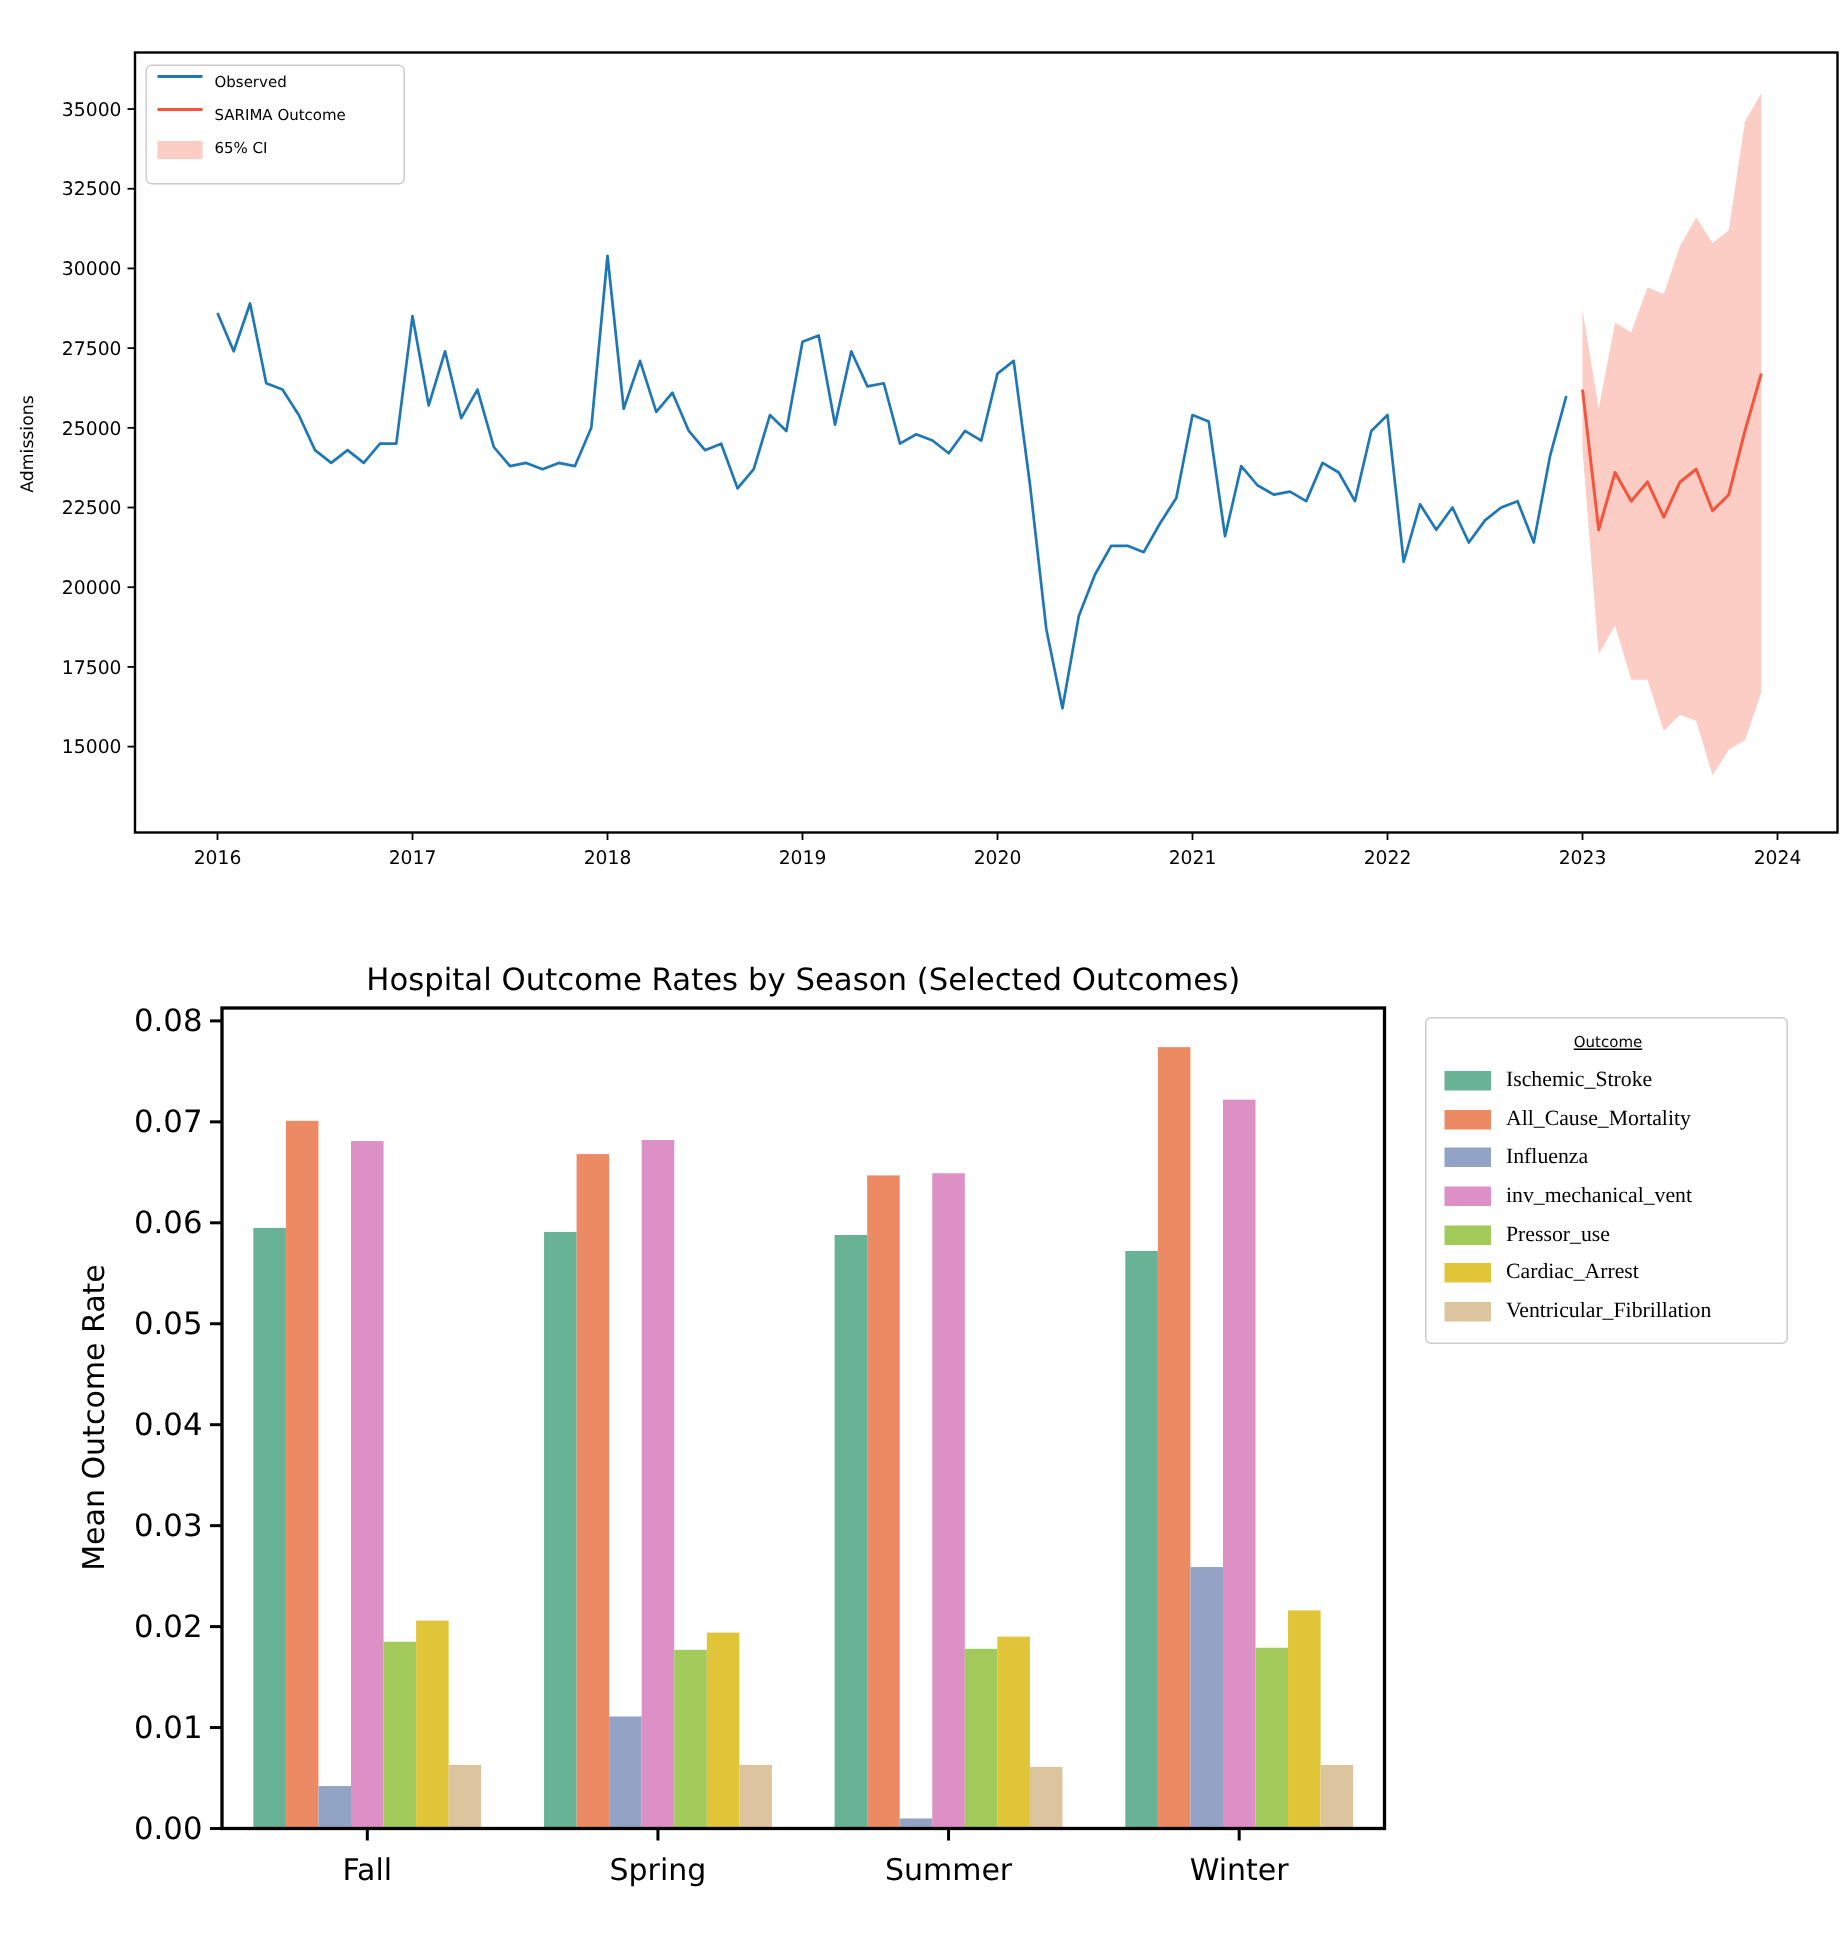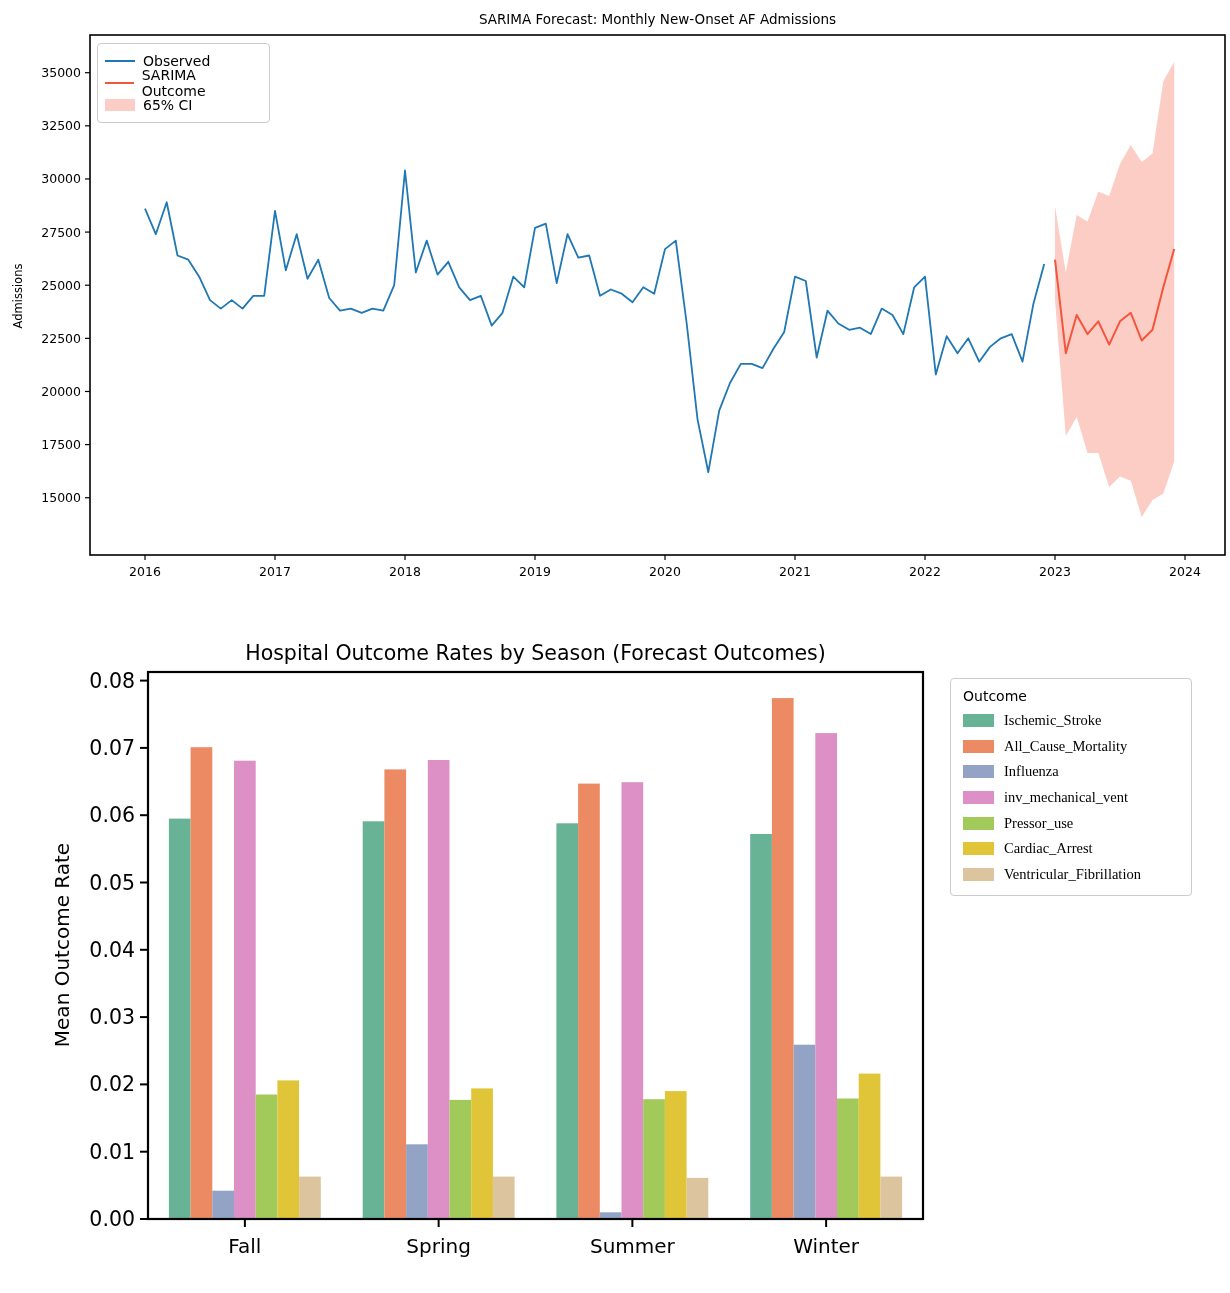--- a/index.html
+++ b/index.html
@@ -10,25 +10,25 @@
   svg{position:absolute;left:0;top:0;display:block;}
   .lbl{position:absolute;white-space:nowrap;}
   .title-top{left:90px;top:11px;width:1135px;text-align:center;font-size:13.5px;}
   .xlabel-top{left:90px;top:584px;width:1135px;text-align:center;font-size:12px;}
   .ylabel-top{left:-42px;top:289px;width:120px;text-align:center;font-size:11.5px;transform:rotate(-90deg);}
   .title-bottom{left:118px;top:21px;width:835px;text-align:center;font-size:20.5px;}
   .xlabel-bottom{left:148px;top:640px;width:775px;text-align:center;font-size:20px;}
   .ylabel-bottom{left:-88px;top:313px;width:300px;text-align:center;font-size:20px;transform:rotate(-90deg);}
   .legend{position:absolute;background:#fff;border:1px solid #cccccc;border-radius:4px;box-sizing:border-box;}
   .legend-top{left:97px;top:43px;width:173px;padding:6px 10px 6px 7px;}
-  .legend-top .row{display:flex;align-items:center;height:22px;font-size:14px;}
+  .legend-top .row{display:flex;height:22px;font-size:10px;}
   .legend-top .sw-line{width:30px;height:0;border-top-width:2px;border-top-style:solid;margin-right:8px;}
   .legend-top .sw-rect{width:30px;height:12px;margin-right:8px;}
   .legend-bottom{left:950px;top:58px;width:242px;padding:5px 10px 8px 12px;}
-  .legend-bottom .lg-title{font-size:14px;height:24px;line-height:24px;}
+  .legend-bottom .lg-title{text-align:center;font-size:10px;height:24px;line-height:24px;text-decoration:underline;}
   .legend-bottom .row{display:flex;align-items:center;height:25.6px;font-size:14.5px;font-family:Liberation Serif, serif;}
   .legend-bottom .sw-rect{width:31px;height:13px;margin-right:10px;flex:0 0 31px;}
 </style>
 </head>
 <body>
 
 <div class="chart chart-top">
   <svg id="svg-top" width="1230" height="620">
       <polygon points="1055.0,206.6 1065.8,272.5 1076.7,215.1 1087.5,221.5 1098.3,191.7 1109.2,196.0 1120.0,164.1 1130.8,145.0 1141.7,162.0 1152.5,153.5 1163.3,81.2 1174.2,62.1 1174.2,461.6 1163.3,493.5 1152.5,499.9 1141.7,516.9 1130.8,480.7 1120.0,476.5 1109.2,487.1 1098.3,453.1 1087.5,453.1 1076.7,417.0 1065.8,436.1 1055.0,300.1" fill="#fccdc5" stroke="none"></polygon>
       <path d="M145.0 208.7 L155.8 234.2 L166.7 202.3 L177.5 255.5 L188.3 259.7 L199.2 276.7 L210.0 300.1 L220.8 308.6 L231.7 300.1 L242.5 308.6 L253.3 295.8 L264.2 295.8 L275.0 210.8 L285.8 270.3 L296.7 234.2 L307.5 278.8 L318.3 259.7 L329.2 298.0 L340.0 310.7 L350.8 308.6 L361.7 312.8 L372.5 308.6 L383.3 310.7 L394.2 285.2 L405.0 170.5 L415.8 272.5 L426.7 240.6 L437.5 274.6 L448.3 261.8 L459.2 287.3 L470.0 300.1 L480.8 295.8 L491.7 325.6 L502.5 312.8 L513.3 276.7 L524.2 287.3 L535.0 227.8 L545.8 223.6 L556.7 283.1 L567.5 234.2 L578.3 257.6 L589.2 255.5 L600.0 295.8 L610.8 289.5 L621.7 293.7 L632.5 302.2 L643.3 287.3 L654.2 293.7 L665.0 249.1 L675.8 240.6 L686.7 323.5 L697.5 419.1 L708.3 472.2 L719.2 410.6 L730.0 383.0 L740.8 363.9 L751.7 363.9 L762.5 368.1 L773.3 349.0 L784.2 332.0 L795.0 276.7 L805.8 281.0 L816.7 357.5 L827.5 310.7 L838.3 323.5 L849.2 329.8 L860.0 327.7 L870.8 334.1 L881.7 308.6 L892.5 315.0 L903.3 334.1 L914.2 287.3 L925.0 276.7 L935.8 374.5 L946.7 336.2 L957.5 353.2 L968.3 338.3 L979.2 361.7 L990.0 346.9 L1000.8 338.3 L1011.7 334.1 L1022.5 361.7 L1033.3 304.3 L1044.2 264.0" fill="none" stroke="#1f77b4" stroke-width="1.8" stroke-linejoin="round"></path>
@@ -64,21 +64,20 @@
       <text x="665" y="576" text-anchor="middle" font-size="12.5px" fill="#000">2020</text>
       <line x1="795" y1="555" x2="795" y2="560" stroke="#000" stroke-width="1.2"></line>
       <text x="795" y="576" text-anchor="middle" font-size="12.5px" fill="#000">2021</text>
       <line x1="925" y1="555" x2="925" y2="560" stroke="#000" stroke-width="1.2"></line>
       <text x="925" y="576" text-anchor="middle" font-size="12.5px" fill="#000">2022</text>
       <line x1="1055" y1="555" x2="1055" y2="560" stroke="#000" stroke-width="1.2"></line>
       <text x="1055" y="576" text-anchor="middle" font-size="12.5px" fill="#000">2023</text>
       <line x1="1185" y1="555" x2="1185" y2="560" stroke="#000" stroke-width="1.2"></line>
       <text x="1185" y="576" text-anchor="middle" font-size="12.5px" fill="#000">2024</text>
     </svg>
-  <div class="lbl title-top">SARIMA Forecast: Monthly New-Onset AF Admissions</div>
   <div class="lbl ylabel-top">Admissions</div>
   <div class="legend legend-top" id="legend-top">
       <div class="row">
         <span class="sw-line" style="border-top-color: rgb(31, 119, 180);"></span>
         <span>Observed</span>
       </div>
       <div class="row">
         <span class="sw-line" style="border-top-color: rgb(244, 85, 60);"></span>
         <span>SARIMA Outcome</span>
       </div>
@@ -140,21 +139,21 @@
       <text x="135" y="67.60000000000002" text-anchor="end" font-size="20.5px" fill="#000">0.08</text>
       <line x1="244.875" y1="599" x2="244.875" y2="607" stroke="#000" stroke-width="2"></line>
       <text x="244.875" y="633" text-anchor="middle" font-size="20px" fill="#000">Fall</text>
       <line x1="438.625" y1="599" x2="438.625" y2="607" stroke="#000" stroke-width="2"></line>
       <text x="438.625" y="633" text-anchor="middle" font-size="20px" fill="#000">Spring</text>
       <line x1="632.375" y1="599" x2="632.375" y2="607" stroke="#000" stroke-width="2"></line>
       <text x="632.375" y="633" text-anchor="middle" font-size="20px" fill="#000">Summer</text>
       <line x1="826.125" y1="599" x2="826.125" y2="607" stroke="#000" stroke-width="2"></line>
       <text x="826.125" y="633" text-anchor="middle" font-size="20px" fill="#000">Winter</text>
     </svg>
-  <div class="lbl title-bottom">Hospital Outcome Rates by Season (Forecast Outcomes)</div>
+  <div class="lbl title-bottom">Hospital Outcome Rates by Season (Selected Outcomes)</div>
   <div class="lbl ylabel-bottom">Mean Outcome Rate</div>
   <div class="legend legend-bottom" id="legend-bottom">
       <div class="lg-title">Outcome</div>
       <div class="row">
         <span class="sw-rect" style="background: rgb(104, 178, 149);"></span>
         <span>Ischemic_Stroke</span>
       </div>
       <div class="row">
         <span class="sw-rect" style="background: rgb(236, 138, 99);"></span>
         <span>All_Cause_Mortality</span>

